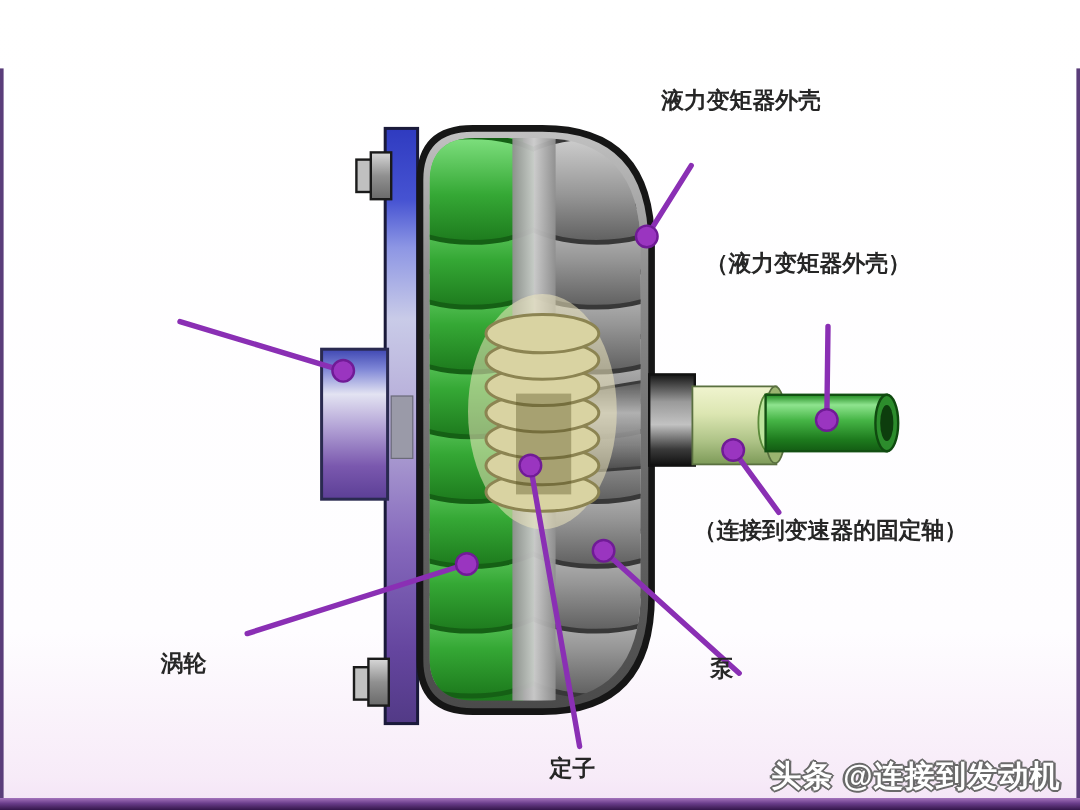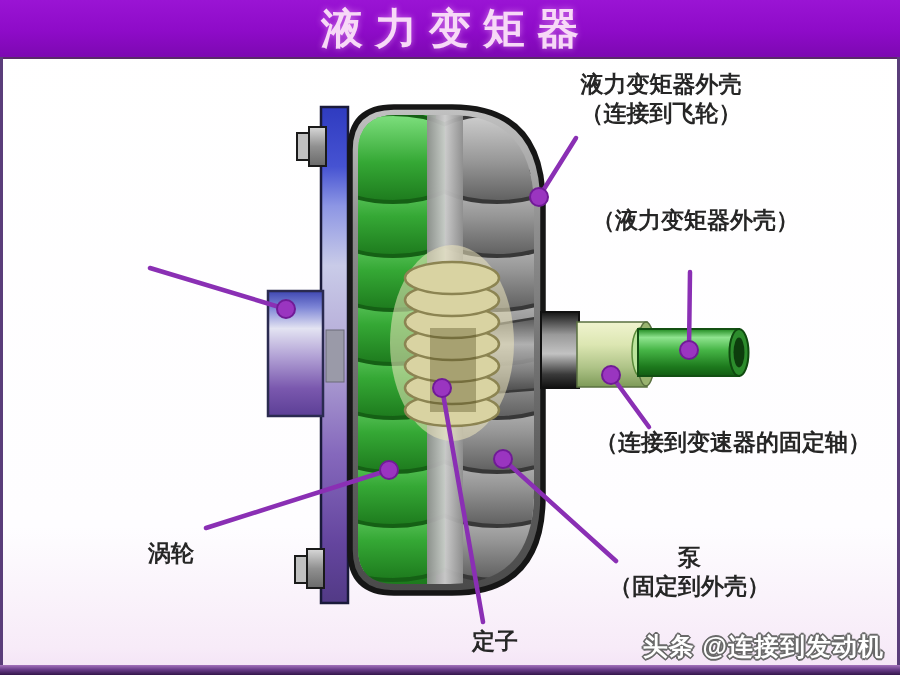--- a/index.html
+++ b/index.html
@@ -21,22 +21,22 @@
   }
   
   .edge-left,.edge-right{position:absolute;top:57px;bottom:0;width:3px;background:#5a3d7a;z-index:30;}
   .edge-left{left:0;} .edge-right{right:0;}
   .footer-strip{
     position:absolute;left:0;bottom:0;width:900px;height:10px;z-index:30;
     background:linear-gradient(180deg,#a473bc 0%,#6a3d8a 45%,#33164a 100%);
   }
   
   .lbl{
-    position:absolute;text-align:center;color:#262626;font-weight:bold;
-    font-size:23px;line-height:29px;z-index:20;white-space:nowrap;
+    position:absolute;color:#262626;font-weight:bold;
+    font-size:19px;line-height:29px;z-index:20;white-space:nowrap;
   }
   .lbl span{display:block;}
   #lbl-housing      {left:551px;top:70px; width:220px;}
   #lbl-flywheel     {left:25px; top:200px;width:235px;}
   #lbl-turbine-shaft{left:588px;top:206px;width:215px;}
   #lbl-stator-shaft {left:578px;top:428px;width:310px;}
   #lbl-turbine      {left:134px;top:539px;width:74px;}
   #lbl-stator       {left:458px;top:627px;width:74px;}
   #lbl-pump         {left:592px;top:543px;width:195px;}
   
@@ -46,23 +46,20 @@
     text-shadow:-2px 0 0 #6a6a6a,2px 0 0 #6a6a6a,0 -2px 0 #6a6a6a,0 2px 0 #6a6a6a,
                 -1px -1px 0 #6a6a6a,1px 1px 0 #6a6a6a,-1px 1px 0 #6a6a6a,1px -1px 0 #6a6a6a;
   }
   svg{position:absolute;left:0;top:0;z-index:10;}
 </style>
 </head>
 <body>
 
 <div id="stage">
 
-  <div class="banner">
-    <div class="title">液力变矩器</div>
-  </div>
 
   <svg width="900" height="675" viewBox="0 0 900 675">
     <defs>
       <linearGradient id="gradPlate" x1="0" y1="0" x2="0" y2="1">
         <stop offset="0" stop-color="#2f3bc0"></stop>
           <stop offset=".12" stop-color="#4653d2"></stop>
         <stop offset=".2" stop-color="#8d96e4"></stop>
           <stop offset=".32" stop-color="#c9cbe8"></stop>
         <stop offset=".5" stop-color="#b3a8d6"></stop>
           <stop offset=".7" stop-color="#8568bc"></stop>
@@ -236,21 +233,20 @@
       <circle cx="689" cy="350" r="9"></circle>
       <circle cx="611" cy="375" r="9"></circle>
       <circle cx="389" cy="470" r="9"></circle>
       <circle cx="442" cy="388" r="9"></circle>
       <circle cx="503" cy="459" r="9"></circle>
     </g>
   </svg>
 
   <div class="lbl" id="lbl-housing">
     <span>液力变矩器外壳</span>
-    <span>（连接到飞轮）</span>
   </div>
 
 
   <div class="lbl" id="lbl-turbine-shaft">
     <span>（液力变矩器外壳）</span>
   </div>
 
   <div class="lbl" id="lbl-stator-shaft">
     <span>（连接到变速器的固定轴）</span>
   </div>
@@ -258,21 +254,20 @@
   <div class="lbl" id="lbl-turbine">
     <span>涡轮</span>
   </div>
 
   <div class="lbl" id="lbl-stator">
     <span>定子</span>
   </div>
 
   <div class="lbl" id="lbl-pump">
     <span>泵</span>
-    <span>（固定到外壳）</span>
   </div>
 
   <div class="watermark">头条 @连接到发动机</div>
 
   <div class="edge-left"></div>
   <div class="edge-right"></div>
   <div class="footer-strip"></div>
 </div>
 
 </body></html>

